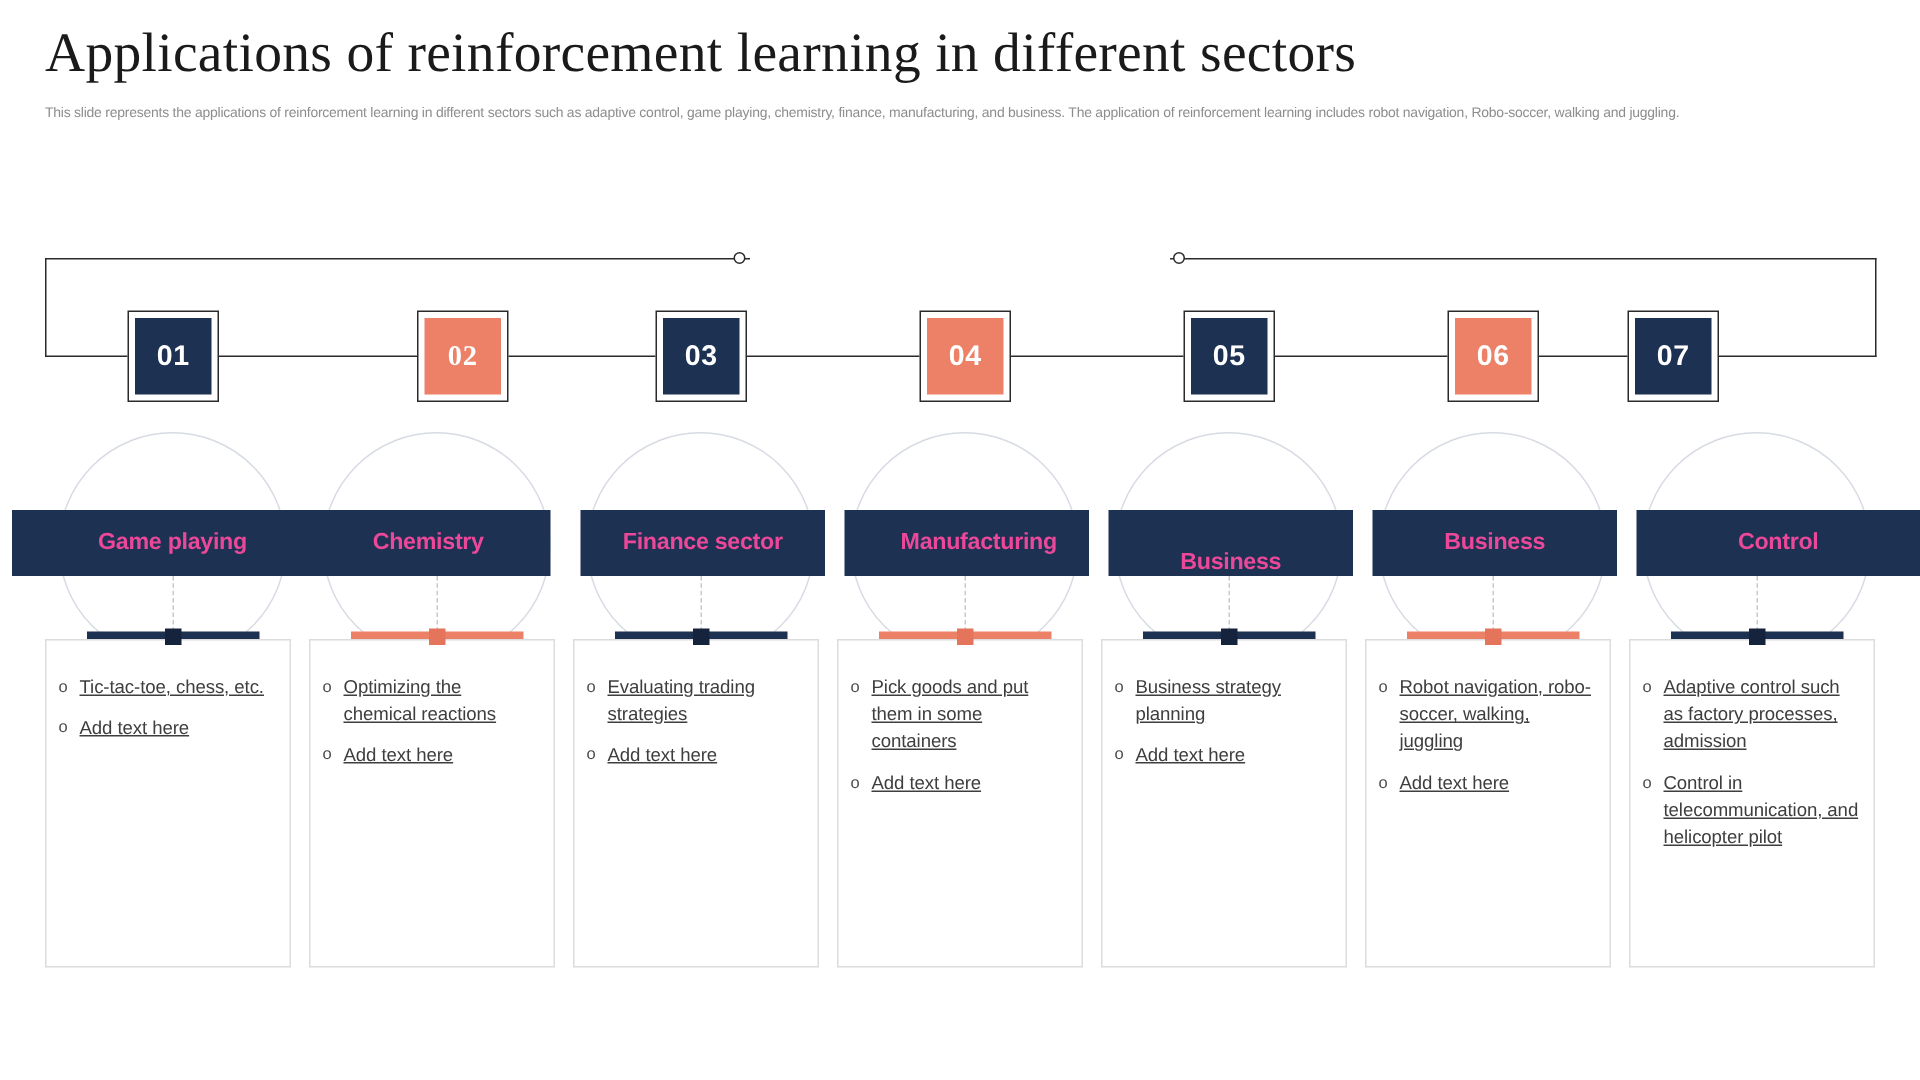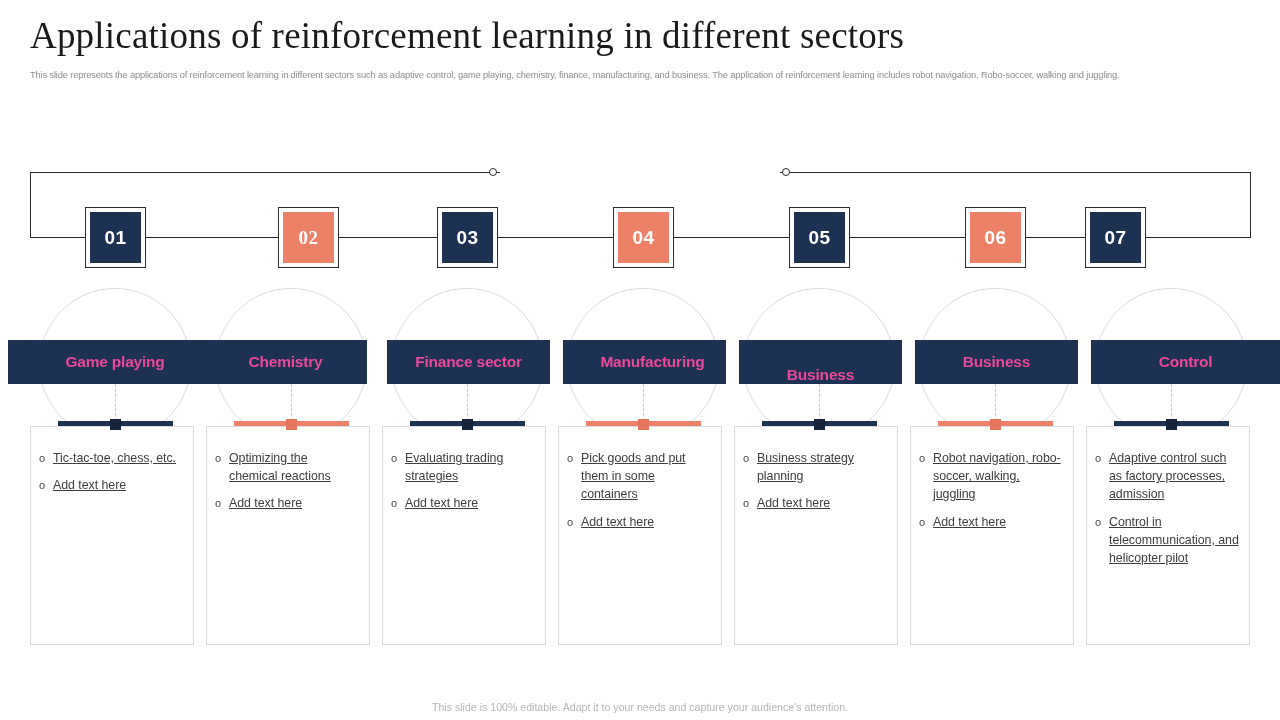--- a/index.html
+++ b/index.html
@@ -299,14 +299,13 @@
             <span class="btxt">Control in telecommunication, and helicopter  pilot</span>
           </div>
         </div>
       </div>
       <div class="cardbar navy" style="left: 1114px;">
         <div class="barline"></div>
         <div class="sq"></div>
       </div>
     </div>
 
-  <div class="footer">This slide is 100% editable. Adapt it to your needs and capture your audience's attention.</div>
 </div>
 
 </body></html>

